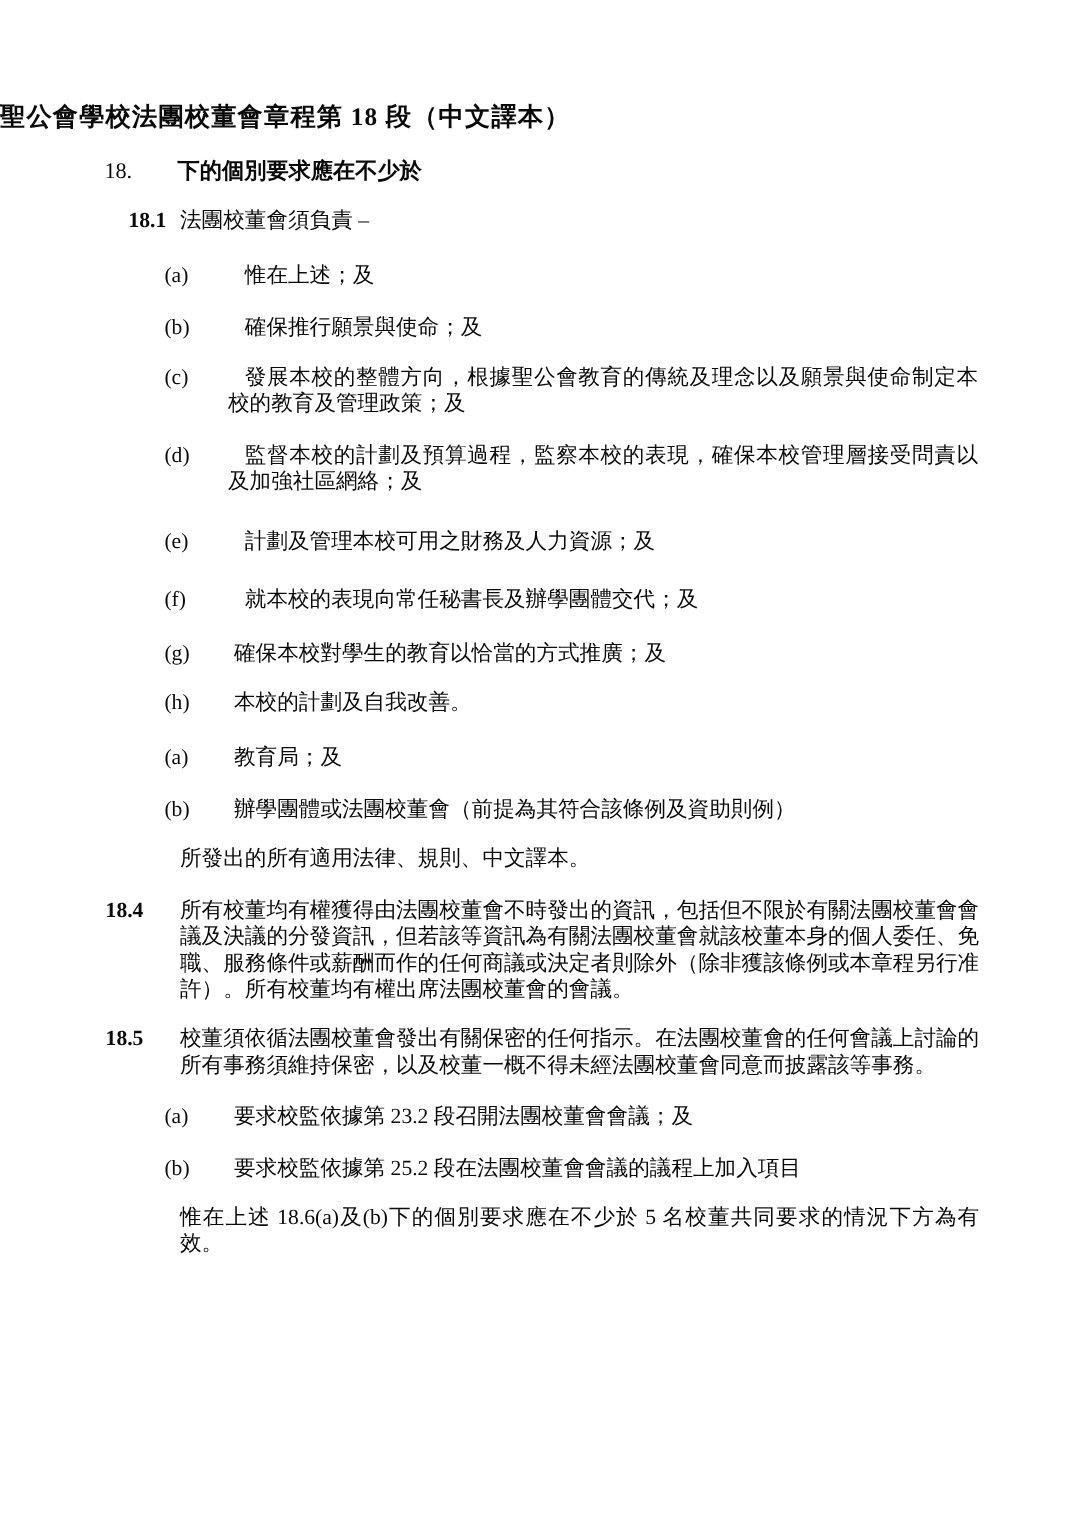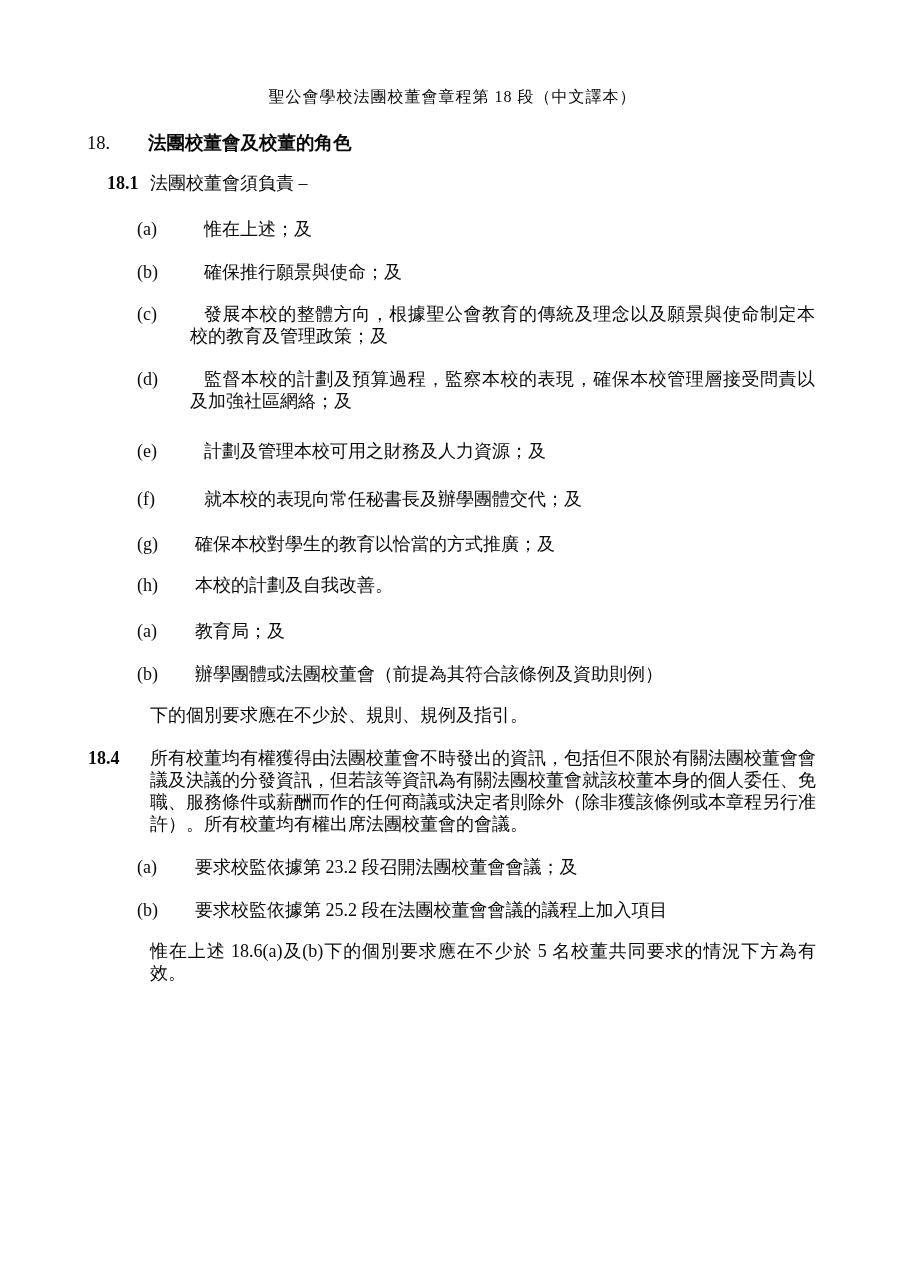--- a/index.html
+++ b/index.html
@@ -14,23 +14,23 @@
     background: #ffffff;
     color: #0a0a0a;
     font-family: "Liberation Serif", "DejaVu Serif", serif;
     font-size: 18px;
     line-height: 22px;
     overflow: hidden;
     box-sizing: border-box;
     padding-top: 85px;
   }
   .doc-title {
-    text-align: center;
-    font-weight: normal;
-    font-size: 16px;
+    text-align: left;
+    font-weight: bold;
+    font-size: 21px;
     line-height: 24px;
     letter-spacing: 1px;
   }
   .heading {
     position: relative;
     margin-left: 148px;
     font-weight: bold;
     font-size: 18.5px;
   }
   .heading .hnum {
@@ -91,21 +91,21 @@
 </style>
 </head>
 <body>
 
 <div class="page">
 
   <div class="doc-title">聖公會學校法團校董會章程第 18 段（中文譯本）</div>
 
   <div class="heading mt23">
     <span class="hnum">18.</span>
-    <span>法團校董會及校董的角色</span>
+    <span>下的個別要求應在不少於</span>
   </div>
 
   <div class="sec s-first mt22">
     <span class="sec-num">18.1</span>
     <span>法團校董會須負責 –</span>
   </div>
 
   <div class="item mt24">
     <span class="item-label">(a)</span>
     <div class="item-text">惟在上述；及</div>
@@ -150,28 +150,32 @@
   <div class="item tab-sm mt24">
     <span class="item-label">(a)</span>
     <div class="item-text">教育局；及</div>
   </div>
 
   <div class="item tab-sm mt21">
     <span class="item-label">(b)</span>
     <div class="item-text">辦學團體或法團校董會（前提為其符合該條例及資助則例）</div>
   </div>
 
-  <div class="trailing mt19">下的個別要求應在不少於、規則、規例及指引。</div>
+  <div class="trailing mt19">所發出的所有適用法律、規則、中文譯本。</div>
 
 
   <div class="sec mt21">
     <span class="sec-num">18.4</span>
     <span>所有校董均有權獲得由法團校董會不時發出的資訊，包括但不限於有關法團校董會會議及決議的分發資訊，但若該等資訊為有關法團校董會就該校董本身的個人委任、免職、服務條件或薪酬而作的任何商議或決定者則除外（除非獲該條例或本章程另行准許）。所有校董均有權出席法團校董會的會議。</span>
   </div>
 
+  <div class="sec mt19">
+    <span class="sec-num">18.5</span>
+    <span>校董須依循法團校董會發出有關保密的任何指示。在法團校董會的任何會議上討論的所有事務須維持保密，以及校董一概不得未經法團校董會同意而披露該等事務。</span>
+  </div>
 
 
   <div class="item tab-sm mt21">
     <span class="item-label">(a)</span>
     <div class="item-text">要求校監依據第 23.2 段召開法團校董會會議；及</div>
   </div>
 
   <div class="item tab-sm mt21">
     <span class="item-label">(b)</span>
     <div class="item-text">要求校監依據第 25.2 段在法團校董會會議的議程上加入項目</div>

